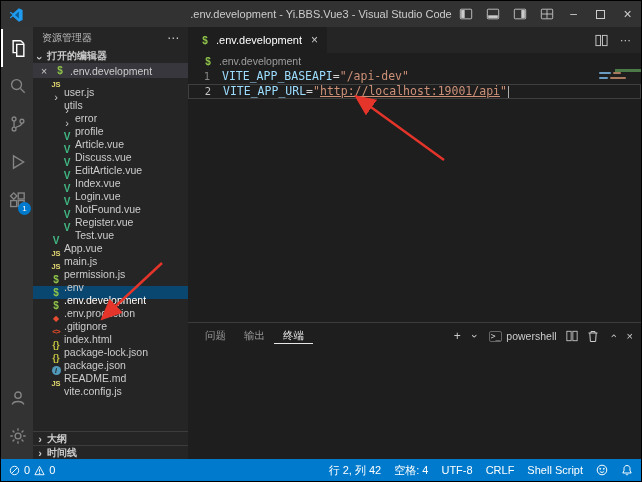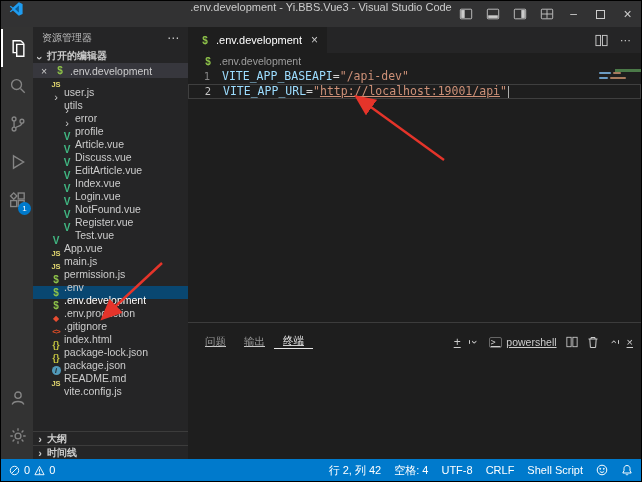--- a/index.html
+++ b/index.html
@@ -2,21 +2,21 @@
 <html style="--accent: #007acc; --string: #ce9178; --variable: #9cdcfe; --arrow: #e5342a;"><head>
 <meta charset="utf-8">
 <style>
   :root { --accent:#007acc; --string:#ce9178; --variable:#9cdcfe; --arrow:#e5342a; }
   * { box-sizing:border-box; margin:0; padding:0; }
   html,body { width:642px; height:482px; overflow:hidden; background:#1e1e1e; }
   body { font-family:"Liberation Sans","DejaVu Sans",sans-serif; font-size:11px; color:#cccccc; }
   .window { position:relative; width:642px; height:482px; display:flex; flex-direction:column; border:1px solid #000; background:#1e1e1e; overflow:hidden; }
 
   
-  .titlebar { position:relative; height:26px; flex:none; background:#323233; display:flex; padding-left:8px; }
+  .titlebar { position:relative; height:26px; flex:none; background:#323233; display:flex; align-items:center; padding-left:8px; }
   .titlebar .title { position:absolute; left:0; right:0; text-align:center; font-size:11px; color:#cccccc; pointer-events:none; }
   .logo { width:15px; height:15px; margin-right:6px; z-index:2; flex:none; }
   .titlebar-actions { margin-left:auto; display:flex; height:100%; z-index:2; align-items:center; }
   .tb-btn { width:27px; height:100%; display:flex; align-items:center; justify-content:center; color:#cccccc; }
   .max-box { width:9px; height:9px; border:1px solid #cccccc; display:inline-block; }
   .tb-close { font-size:14px; }
   .tb-min { font-size:12px; }
 
   
   .main { flex:1; display:flex; min-height:0; }
@@ -74,21 +74,21 @@
   .tok-link { text-decoration:underline;margin-top:44px; }
   .caret { display:inline-block; width:1px; height:12px; background:#aeafad; margin-left:1px; vertical-align:middle; }
   .minimap { position:absolute; top:0; right:0; width:46px; height:100%; }
   .mm-line { display:flex; gap:2px; margin:3px 4px 0; height:2px; }
   .mm-seg { height:2px; border-radius:1px; }
   .mm-v { background:#6a9bc3; } .mm-s { background:#a97a5d; }
   .mm-badge { position:absolute; top:0; right:0; width:26px; height:3px; background:rgba(100,170,95,0.65); }
 
   
   .panel { height:137px; flex:none; border-top:1px solid #3c3c3c; display:flex; flex-direction:column; background:#1e1e1e; }
-  .panel-header { height:26px; flex:none; display:flex; align-items:flex-end; padding:0 8px;text-decoration:underline; }
+  .panel-header { height:26px; flex:none; display:flex; align-items:center; padding:0 8px; }
   .panel-tabs { display:flex; align-items:stretch; }
   .panel-tab { padding:0 9px; display:flex; align-items:center; font-size:10.5px; color:#969696; }
   .panel-tab.active { color:#e7e7e7; border-bottom:1px solid #e7e7e7; }
   .panel-actions { margin-left:auto; display:flex; align-items:center; gap:9px; color:#cccccc; }
   .pa-txt { font-size:12px; }
   .shell-badge { display:flex; align-items:center; gap:4px; font-size:10.5px; color:#cccccc; }
   .ps-icon { font-family:"DejaVu Sans Mono",monospace; font-size:8px; border:1px solid #666; padding:0 1px; border-radius:2px; }
   .terminal { flex:1; font-family:"DejaVu Sans Mono","Liberation Mono",monospace; font-size:11px; color:#cccccc; padding:8px 0 0 9px; white-space:pre; }
 
   

